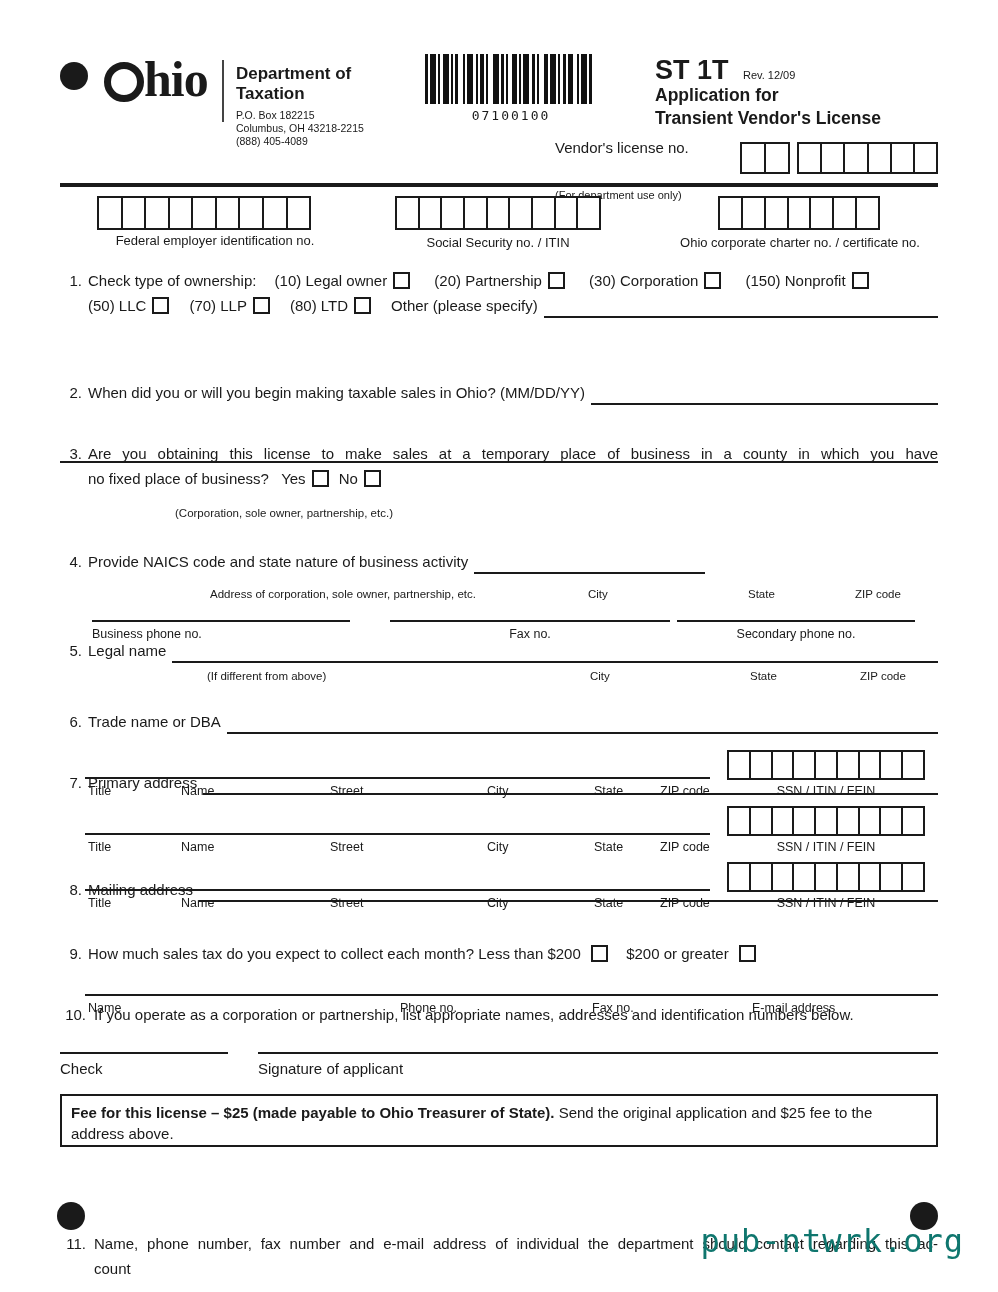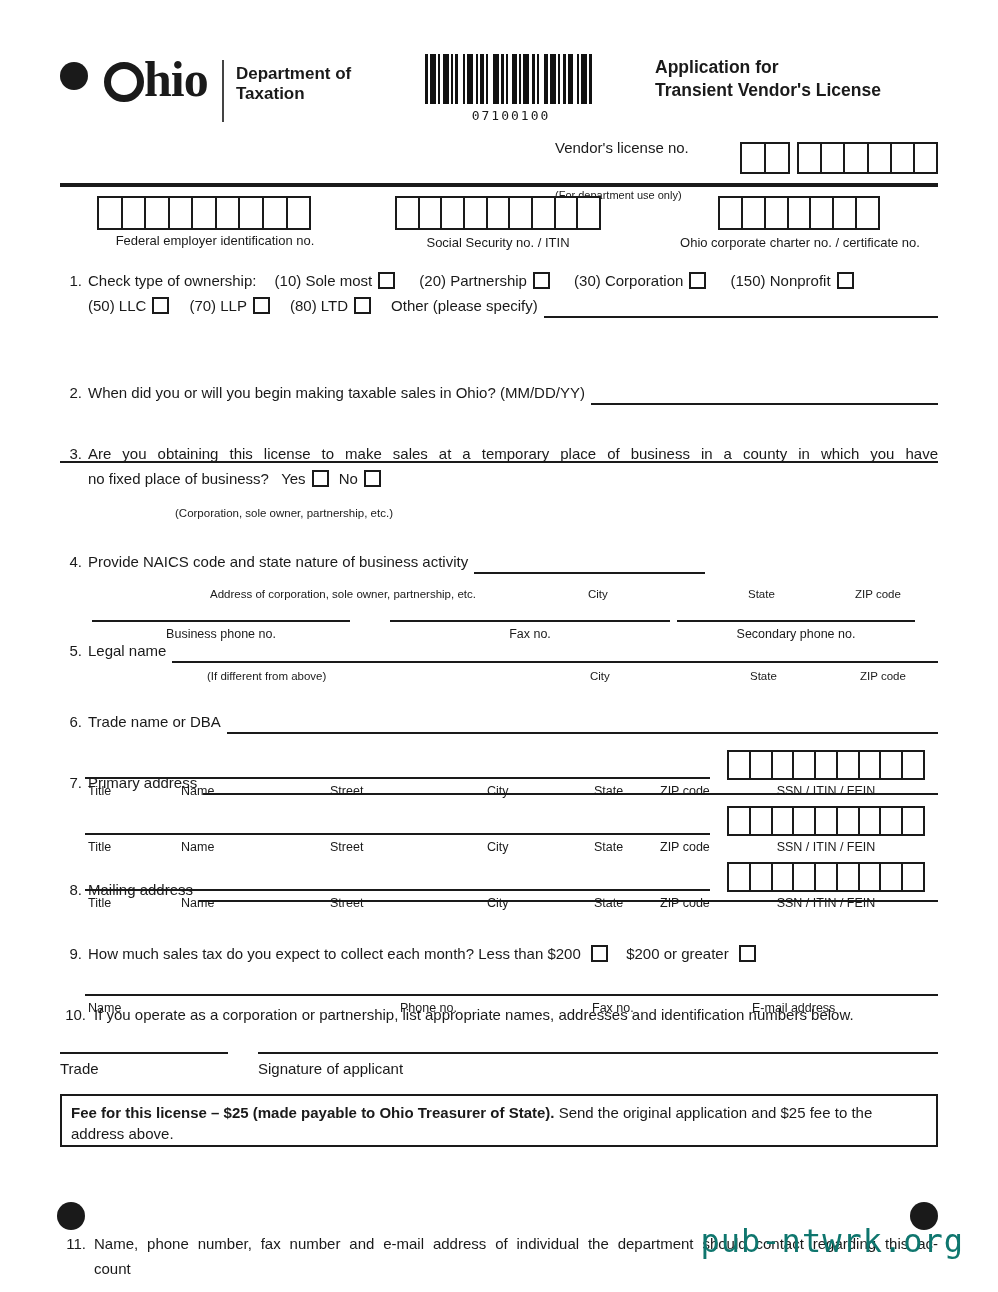--- a/index.html
+++ b/index.html
@@ -58,20 +58,25 @@
 
   <div class="abs logo-row" style="left:104px; top:56px;">
     <span class="o-circle"></span>
     <span class="logo-hio">hio</span>
   </div>
   <div class="abs vline" style="left:222px; top:60px; height:62px;"></div>
 
   <div class="abs" style="left:236px; top:64px; width:180px;">
     <div class="dept">Department of</div>
     <div class="dept">Taxation</div>
+    <div class="addr">
+      <div>P.O. Box 182215</div>
+      <div>Columbus, OH 43218-2215</div>
+      <div>(888) 405-4089</div>
+    </div>
   </div>
 
   <div class="abs" style="left:425px; top:54px; width:172px;">
     <svg width="172" height="50" aria-hidden="true">
       <rect x="0" y="0" width="3" height="50" fill="#111"></rect>
         <rect x="5" y="0" width="6" height="50" fill="#111"></rect>
       <rect x="13" y="0" width="2" height="50" fill="#111"></rect>
         <rect x="18" y="0" width="6" height="50" fill="#111"></rect>
       <rect x="26" y="0" width="2" height="50" fill="#111"></rect>
         <rect x="30" y="0" width="3" height="50" fill="#111"></rect>
@@ -94,20 +99,24 @@
       <rect x="138" y="0" width="3" height="50" fill="#111"></rect>
         <rect x="143" y="0" width="5" height="50" fill="#111"></rect>
       <rect x="152" y="0" width="2" height="50" fill="#111"></rect>
         <rect x="156" y="0" width="6" height="50" fill="#111"></rect>
       <rect x="164" y="0" width="3" height="50" fill="#111"></rect>
     </svg>
     <div class="barcode-num">07100100</div>
   </div>
 
   <div class="abs" style="left:655px; top:56px; width:290px;">
+    <div>
+      <span class="stcode">ST 1T</span>
+      <span class="rev">Rev. 12/09</span>
+    </div>
     <div class="apptitle">Application for</div>
     <div class="apptitle">Transient Vendor's License</div>
   </div>
 
   <div class="abs" style="left:555px; top:139px; width:180px; text-align:left;">
     <div class="vlabel">Vendor's license no.</div>
     <div class="vnote">(For department use only)</div>
   </div>
   <div class="abs boxgroup" style="left:740px; top:142px; width:50px; height:32px;">
       <div class="cell"></div>
@@ -158,21 +167,21 @@
       <div class="cell"></div>
       <div class="cell"></div>
       <div class="cell"></div>
     </div>
   <div class="abs idlabel" style="left:660px; top:235px; width:280px;">Ohio corporate charter no. / certificate no.</div>
 
   <div class="abs item" style="left:62px; top:268px; width:876px;">
     <span class="num">1.</span>
     <div>
       <span>Check type of ownership:</span>
-      <span class="opt"><span>(10)</span> <span>Sole most</span><span class="cb"></span></span>
+      <span class="opt"><span>(10)</span> <span>Legal owner</span><span class="cb"></span></span>
       <span class="opt"><span>(20)</span> <span>Partnership</span><span class="cb"></span></span>
       <span class="opt"><span>(30)</span> <span>Corporation</span><span class="cb"></span></span>
       <span class="opt"><span>(150)</span> <span>Nonprofit</span><span class="cb"></span></span>
     </div>
     <div class="flexline">
       <span><span>(50)</span> <span>LLC</span><span class="cb"></span></span>
       <span class="opt"><span>(70)</span> <span>LLP</span><span class="cb"></span></span>
       <span class="opt"><span>(80)</span> <span>LTD</span><span class="cb"></span></span>
       <span class="opt">Other (please specify)</span>
       <span class="fill"></span>
@@ -229,21 +238,21 @@
       <span>Primary address</span>
       <span class="fill"></span>
     </div>
   </div>
   <div class="abs sub" style="left:210px; top:588px;">Address of corporation, sole owner, partnership, etc.</div>
   <div class="abs sub" style="left:588px; top:588px;">City</div>
   <div class="abs sub" style="left:748px; top:588px;">State</div>
   <div class="abs sub" style="left:855px; top:588px;">ZIP code</div>
 
   <div class="abs wline" style="left:92px; top:620px; width:258px;"></div>
-  <div class="abs collabel" style="left:92px; top:627px; width:258px; text-align:center;">Business phone no.</div>
+  <div class="abs collabel" style="left:92px; top:627px; width:258px; ">Business phone no.</div>
   <div class="abs wline" style="left:390px; top:620px; width:280px;"></div>
   <div class="abs collabel" style="left:390px; top:627px; width:280px; text-align:center;">Fax no.</div>
   <div class="abs wline" style="left:677px; top:620px; width:238px;"></div>
   <div class="abs collabel" style="left:677px; top:627px; width:238px; text-align:center;">Secondary phone no.</div>
 
   <div class="abs item" style="left:62px; top:652px; width:876px;">
     <span class="num">8.</span>
     <div class="flexline">
       <span>Mailing address</span>
       <span class="fill"></span>
@@ -344,21 +353,21 @@
   <div class="abs wline" style="left:85px; top:994px; width:853px;"></div>
   <div class="abs" style="left:0; top:1001px; width:998px; height:18px;">
     <span class="abs collabel" style="left:88px;">Name</span>
     <span class="abs collabel" style="left:400px;">Phone no.</span>
     <span class="abs collabel" style="left:592px;">Fax no.</span>
     <span class="abs collabel" style="left:752px;">E-mail address</span>
   </div>
 
   <div class="abs wline" style="left:60px; top:1052px; width:168px;"></div>
   <div class="abs wline" style="left:258px; top:1052px; width:680px;"></div>
-  <div class="abs" style="left:60px; top:1060px; font-size:15px;">Trade</div>
+  <div class="abs" style="left:60px; top:1060px; font-size:15px;">Check</div>
   <div class="abs" style="left:258px; top:1060px; font-size:15px;">Signature of applicant</div>
 
   <div class="abs feebox" style="left:60px; top:1094px; width:878px; height:53px;">
     <b>Fee for this license – $25 (made payable to Ohio Treasurer of State).</b><span> Send the original application and $25 fee to the address above.</span>
   </div>
 
   <div class="abs dot" style="left:57px; top:1202px;"></div>
   <div class="abs dot" style="left:910px; top:1202px;"></div>
   <div class="abs watermark" style="right:34px; top:1222px;">pub-ntwrk.org</div>
 

